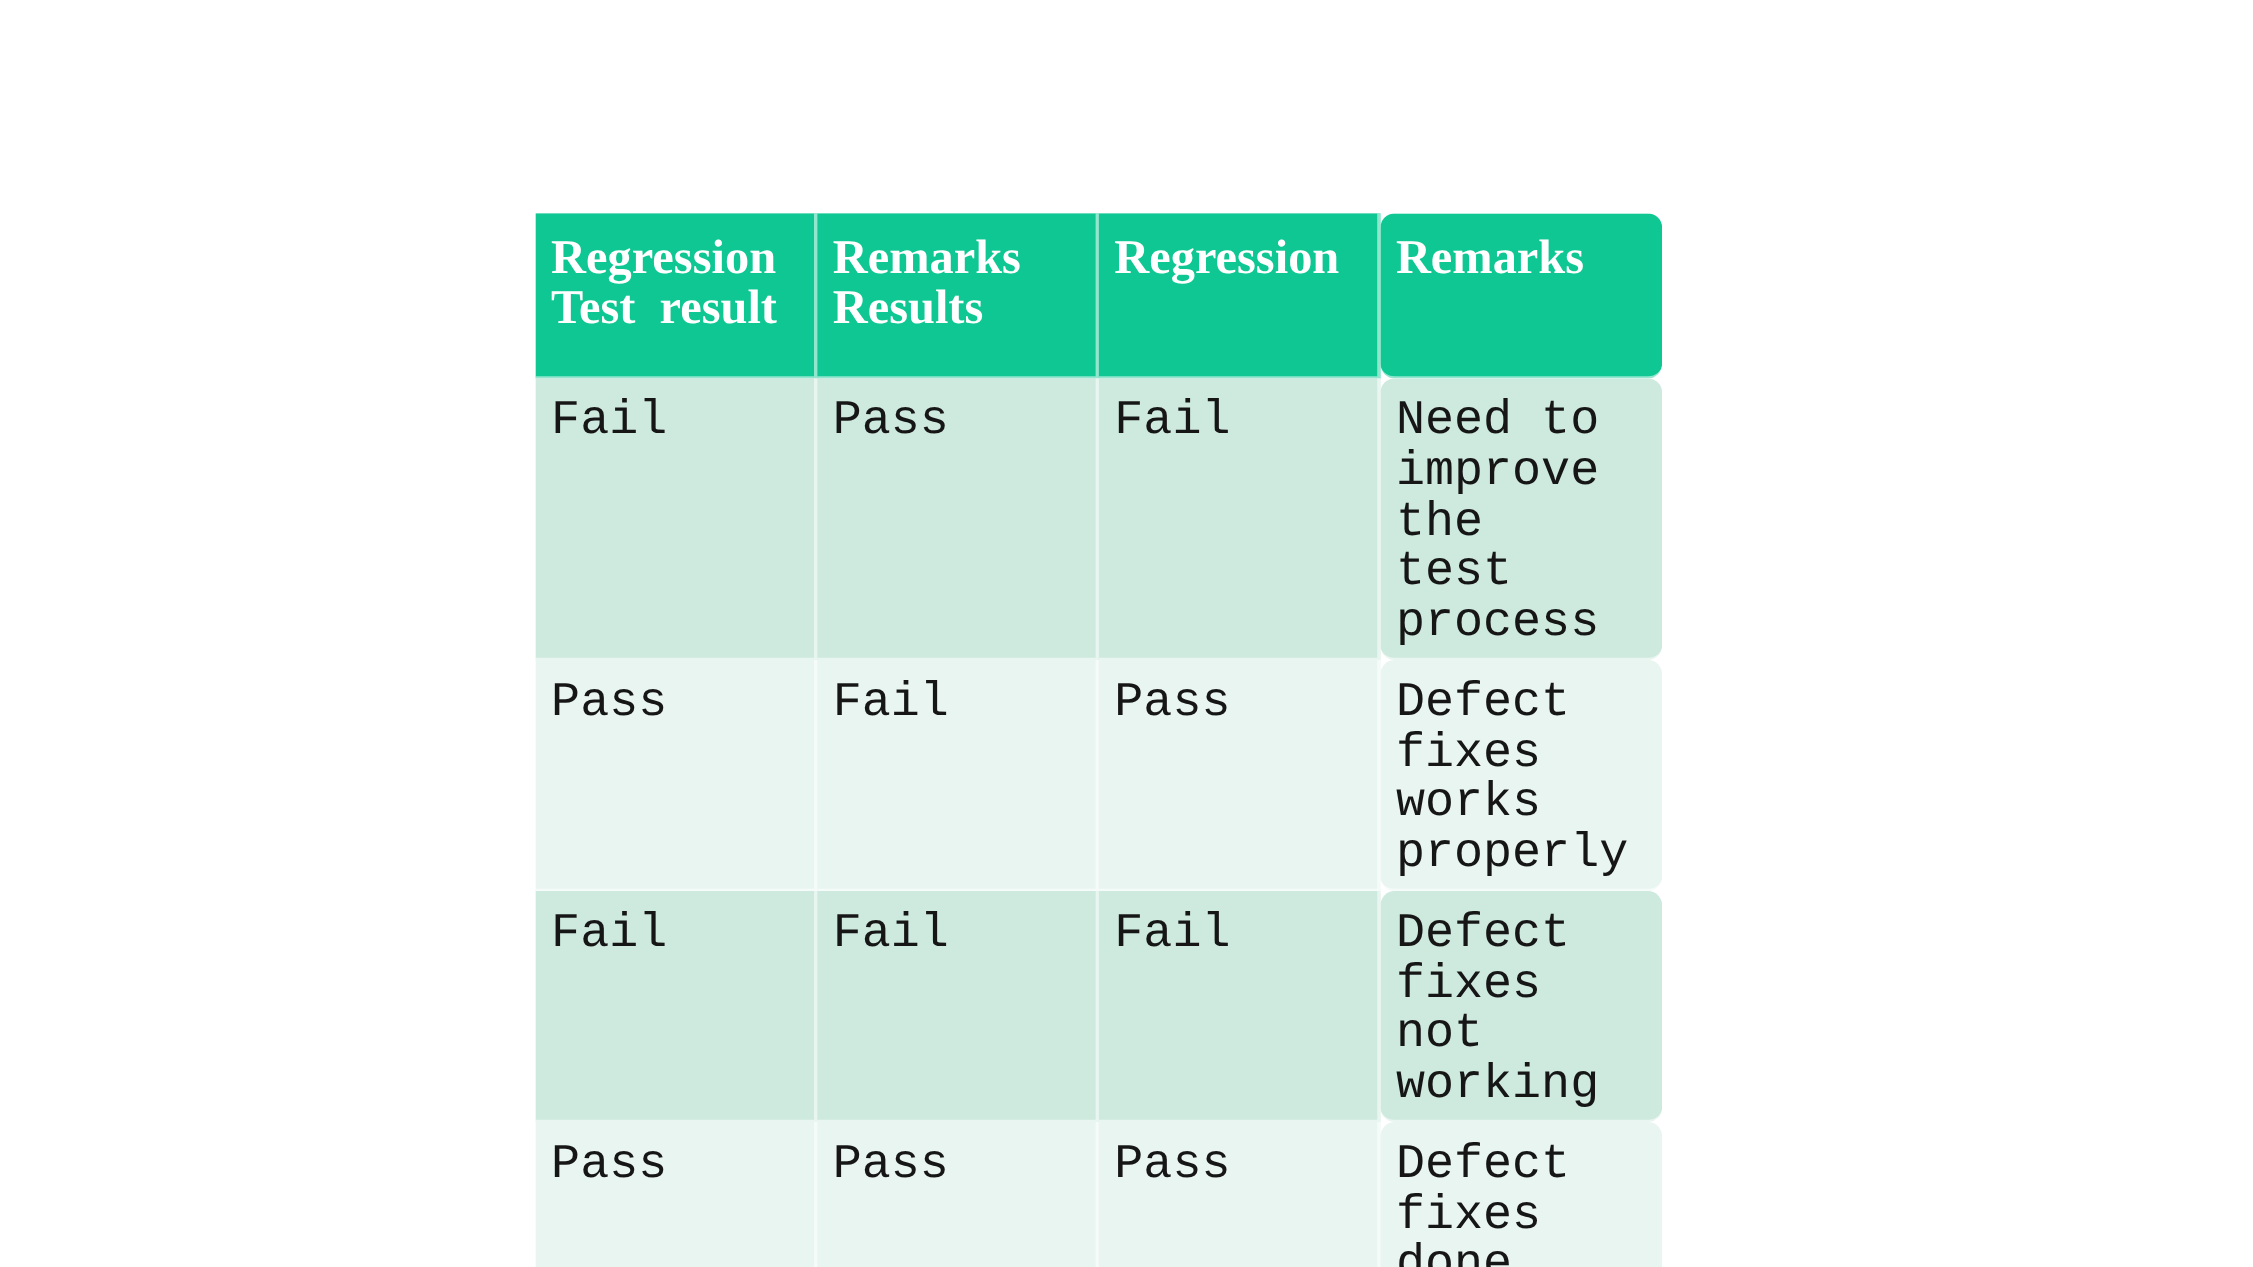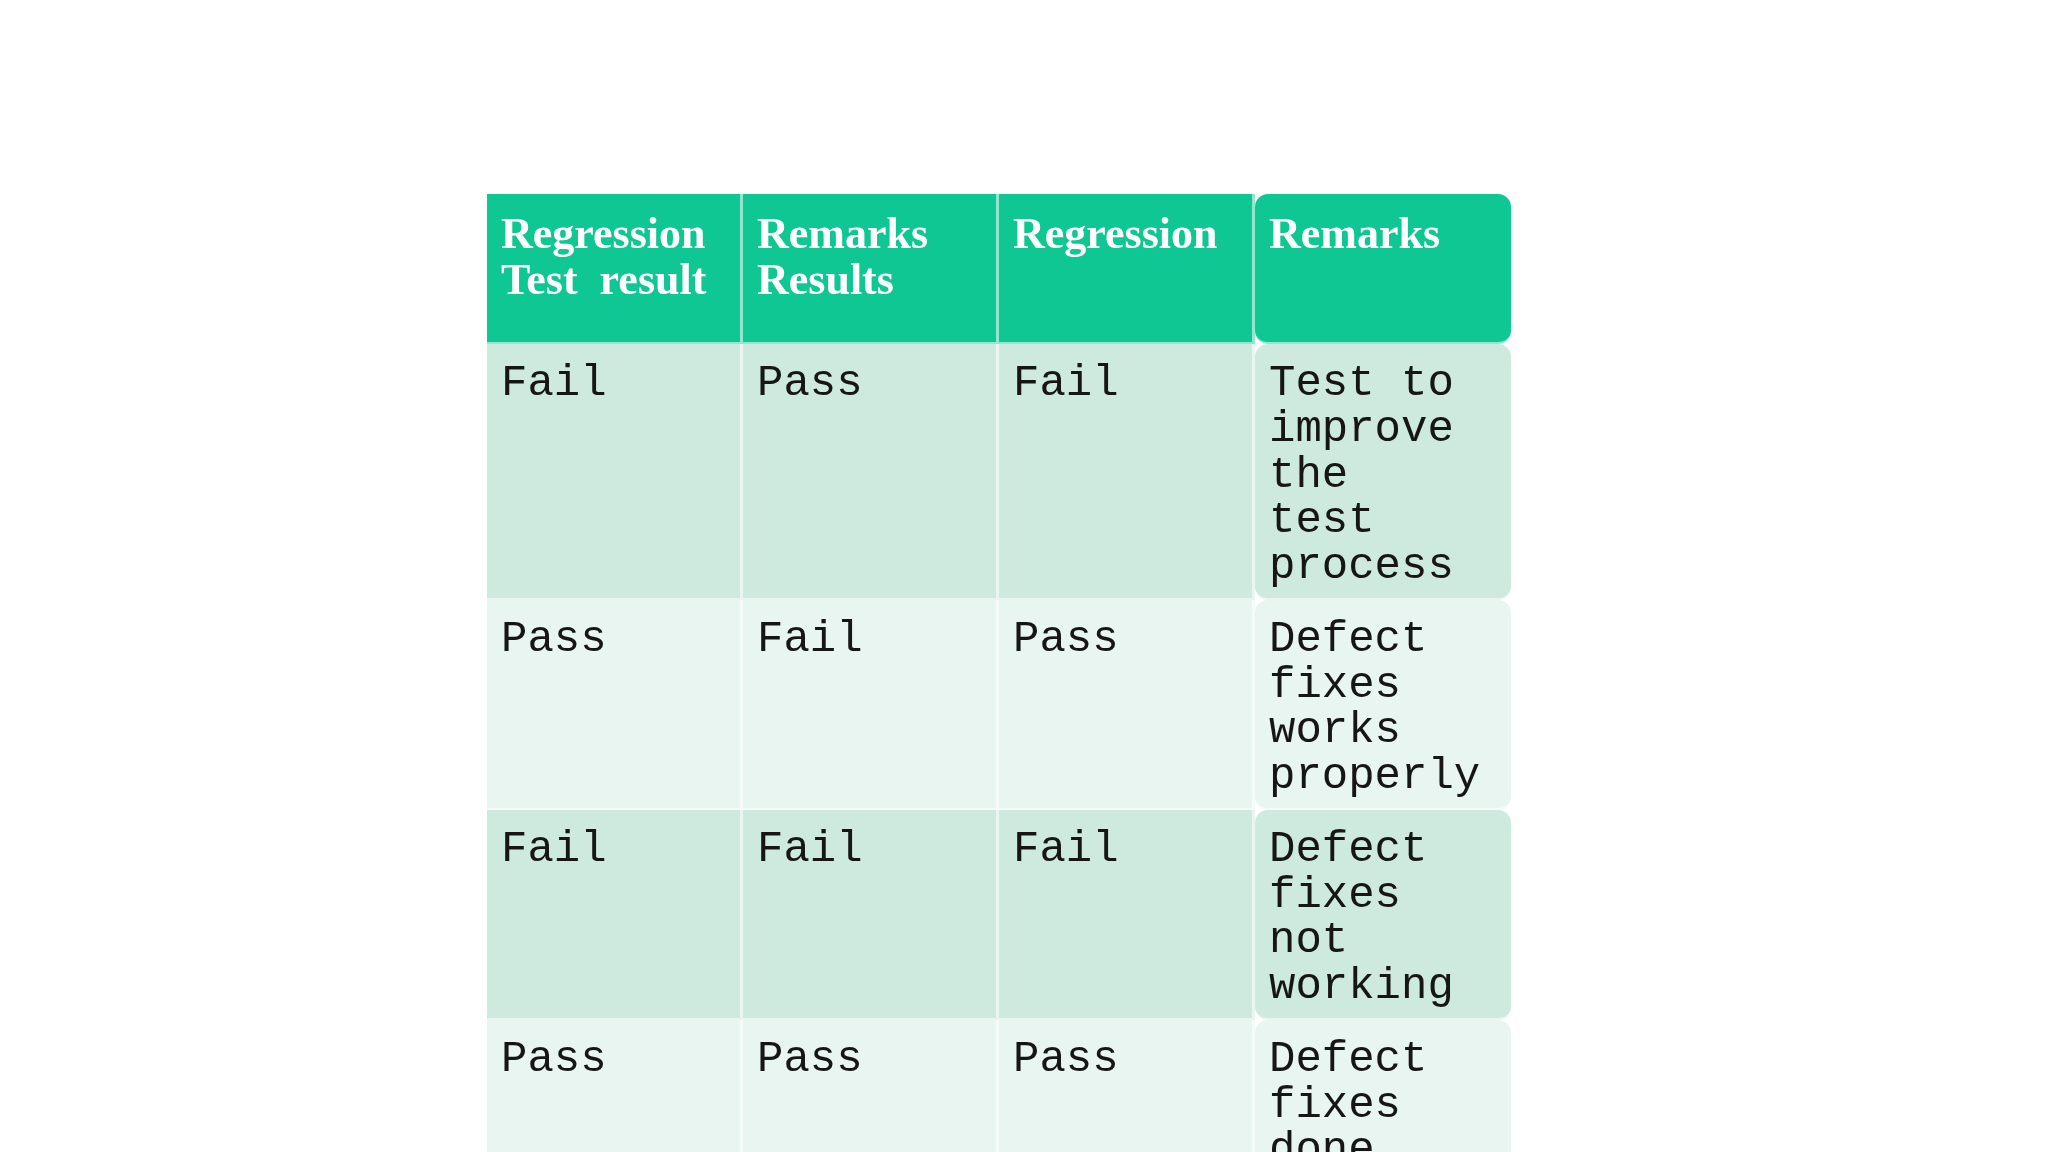--- a/index.html
+++ b/index.html
@@ -77,21 +77,21 @@
 Results</th>
         <th>Regression</th>
         <th>Remarks</th>
       </tr>
     </thead>
     <tbody>
       <tr class="r0 row-dark">
         <td>Fail</td>
         <td>Pass</td>
         <td>Fail</td>
-        <td>Test to
+        <td>Need to
 improve the
 test process</td>
       </tr>
       <tr class="r1 row-light">
         <td>Pass</td>
         <td>Fail</td>
         <td>Pass</td>
         <td>Defect fixes
 works
 properly</td>

